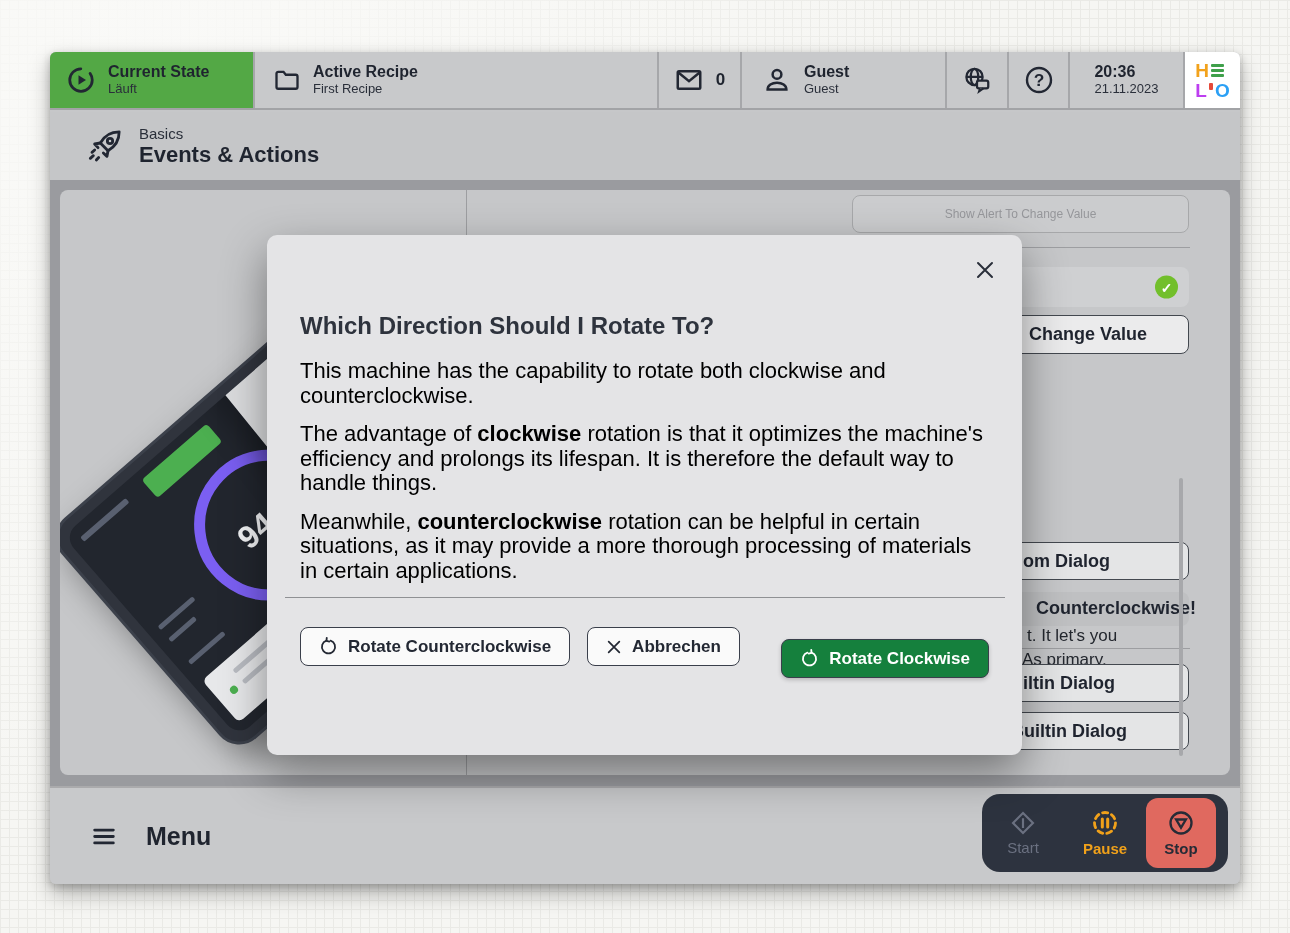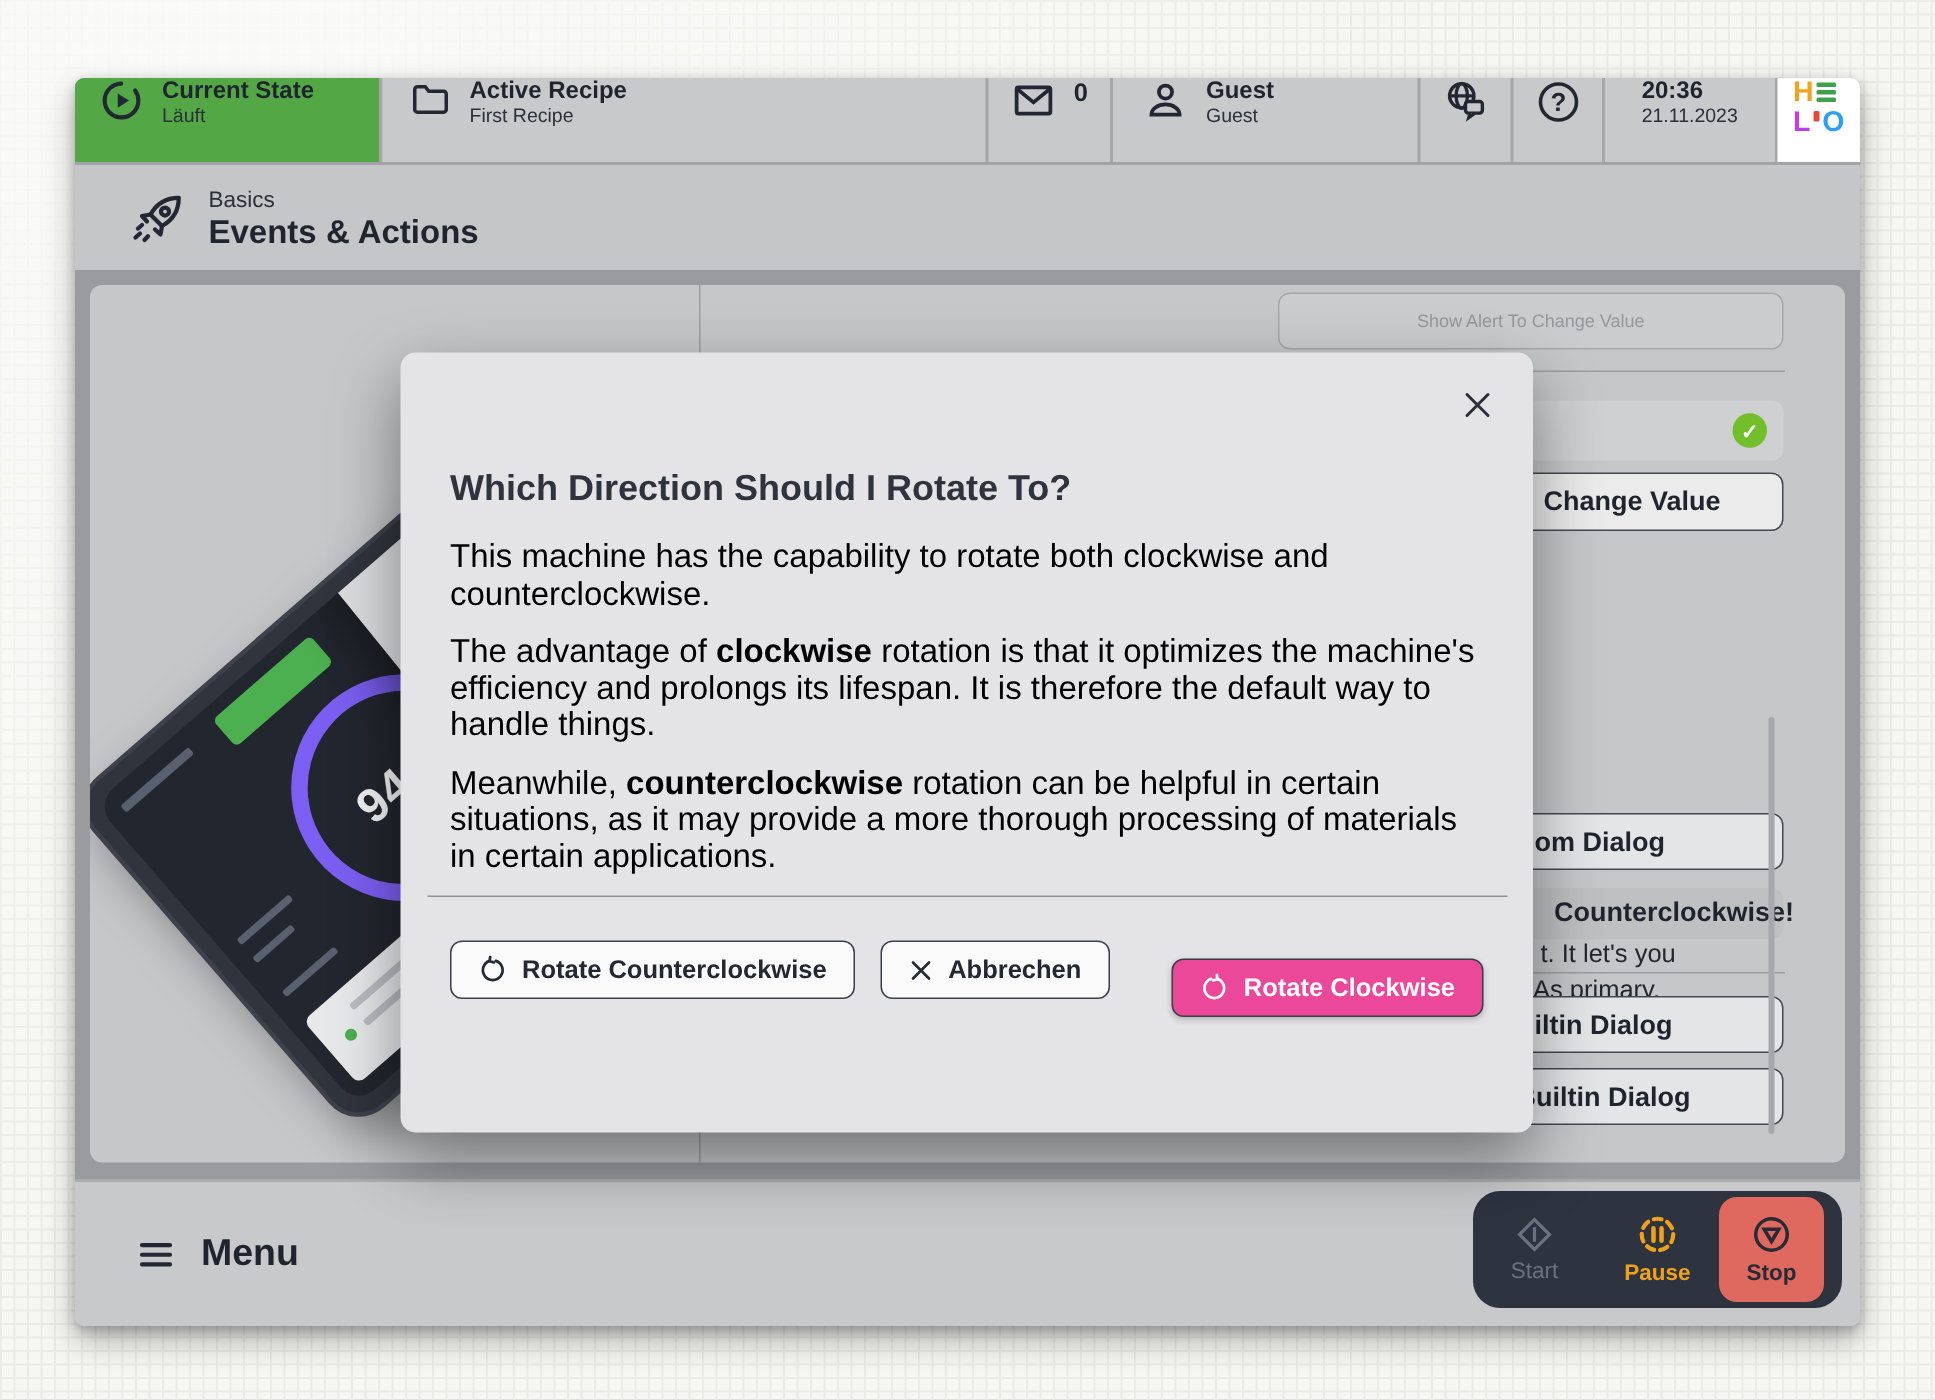--- a/index.html
+++ b/index.html
@@ -18,21 +18,21 @@
   svg { display:block; }
 
   
   .app { position:absolute; left:50px; top:52px; width:1190px; height:832px;
     background:#c6c7c9; border-radius:6px; overflow:hidden;
     box-shadow:0 10px 22px rgba(0,0,0,.28), 0 3px 8px rgba(0,0,0,.22); }
 
   
   .topbar { position:absolute; top:0; left:0; right:0; height:58px; display:flex;
     background:#c8c9cb; border-bottom:2px solid #a2a3a6; }
-  .tb-sec { display:flex; gap:12px; border-left:2px solid #a6a7aa; padding:0 12px; }
+  .tb-sec { display:flex; align-items:center; gap:12px; border-left:2px solid #a6a7aa; padding:0 12px; }
   .tb-sec:first-child { border-left:none; }
   .tb-title { font-size:16px; font-weight:700; color:#1f242f; line-height:1.15; }
   .tb-sub { font-size:13px; color:#2a2f3a; line-height:1.15; }
   .tb-current { width:203px; background:#53a845; padding-left:16px; }
   .tb-recipe { width:404px; padding-left:18px; }
   .tb-mail { width:83px; justify-content:center; }
   .tb-guest { width:205px; padding-left:20px; }
   .tb-lang { width:62px; justify-content:center; }
   .tb-help { width:61px; justify-content:center; }
   .tb-time { width:115px; justify-content:center; text-align:left; }
@@ -94,21 +94,21 @@
     width:23px; height:23px; border-radius:50%; background:#72bf2b; color:#fff;
     display:flex; align-items:center; justify-content:center; font-size:14px; font-weight:700; }
   .rc-label-abs { position:absolute; font-weight:700; font-size:18px; color:#1f242f; white-space:nowrap; }
   .rc-frag { position:absolute; left:170px; color:#23272e; font-size:17px; line-height:24px; white-space:nowrap; }
   .rc-pill { position:absolute; left:0; right:1px; background:#bfc0c2; border-radius:8px; }
   .scrollbar { position:absolute; right:7px; top:288px; width:4px; height:278px; background:#a7a8ab; border-radius:2px; }
 
   
   .bottombar { position:absolute; left:0; right:0; bottom:0; height:98px; background:#c8c9cb; border-top:2px solid #ababad; }
   .menu { position:absolute; left:40px; top:50%; transform:translateY(-50%);
-    display:flex; align-items:center; gap:16px; cursor:pointer; }
+    display:flex; align-items:center; gap:28px; cursor:pointer; }
   .menu-label { font-size:25px; font-weight:700; color:#1f242f; }
   .controls { position:absolute; right:12px; top:6px; width:246px; height:78px;
     background:#2d333f; border-radius:18px; display:flex; align-items:center; }
   .ctrl { width:82px; display:flex; flex-direction:column; align-items:center; gap:3px; font-size:15px; }
   .ctrl-start { color:#6b7181; }
   .ctrl-pause { color:#f0a11a; font-weight:700; }
   .ctrl-stop { width:70px; height:70px; margin-right:4px; background:#e0695f; border-radius:12px;
     color:#262b36; font-weight:700; justify-content:center; }
 
   
@@ -120,21 +120,21 @@
   .modal-body { position:absolute; left:33px; top:124px; right:36px;
     font-size:22px; color:#000000; line-height:24.5px; }
   .modal-body p { margin-bottom:14px; }
   .modal-hr { position:absolute; left:18px; right:17px; top:362px; height:1px; background:#8f9194; }
   .modal-actions { position:absolute; left:33px; right:33px; top:392px; height:39px;
     display:flex; align-items:center; gap:17px; }
   .mbtn { height:39px; border:1.5px solid #3a3f4b; border-radius:8px; background:#fafafa;
     font-family:inherit; font-weight:700; font-size:17px; color:#232833;
     display:flex; align-items:center; gap:10px; padding:0 18px; cursor:pointer; white-space:nowrap; }
   .mbtn.cancel { margin-right:auto; }
-  .mbtn.primary { background:#ec4899; color:#fff; box-shadow:0 2px 4px rgba(0,0,0,.2);margin-top:24px; }
+  .mbtn.primary { background:#15803d; color:#fff; box-shadow:0 2px 4px rgba(0,0,0,.2);margin-top:24px; }
 </style>
 </head>
 <body>
 
 <div class="app">
 
   <div class="topbar">
 
     <div class="tb-sec tb-current">
       <span class="icon">

